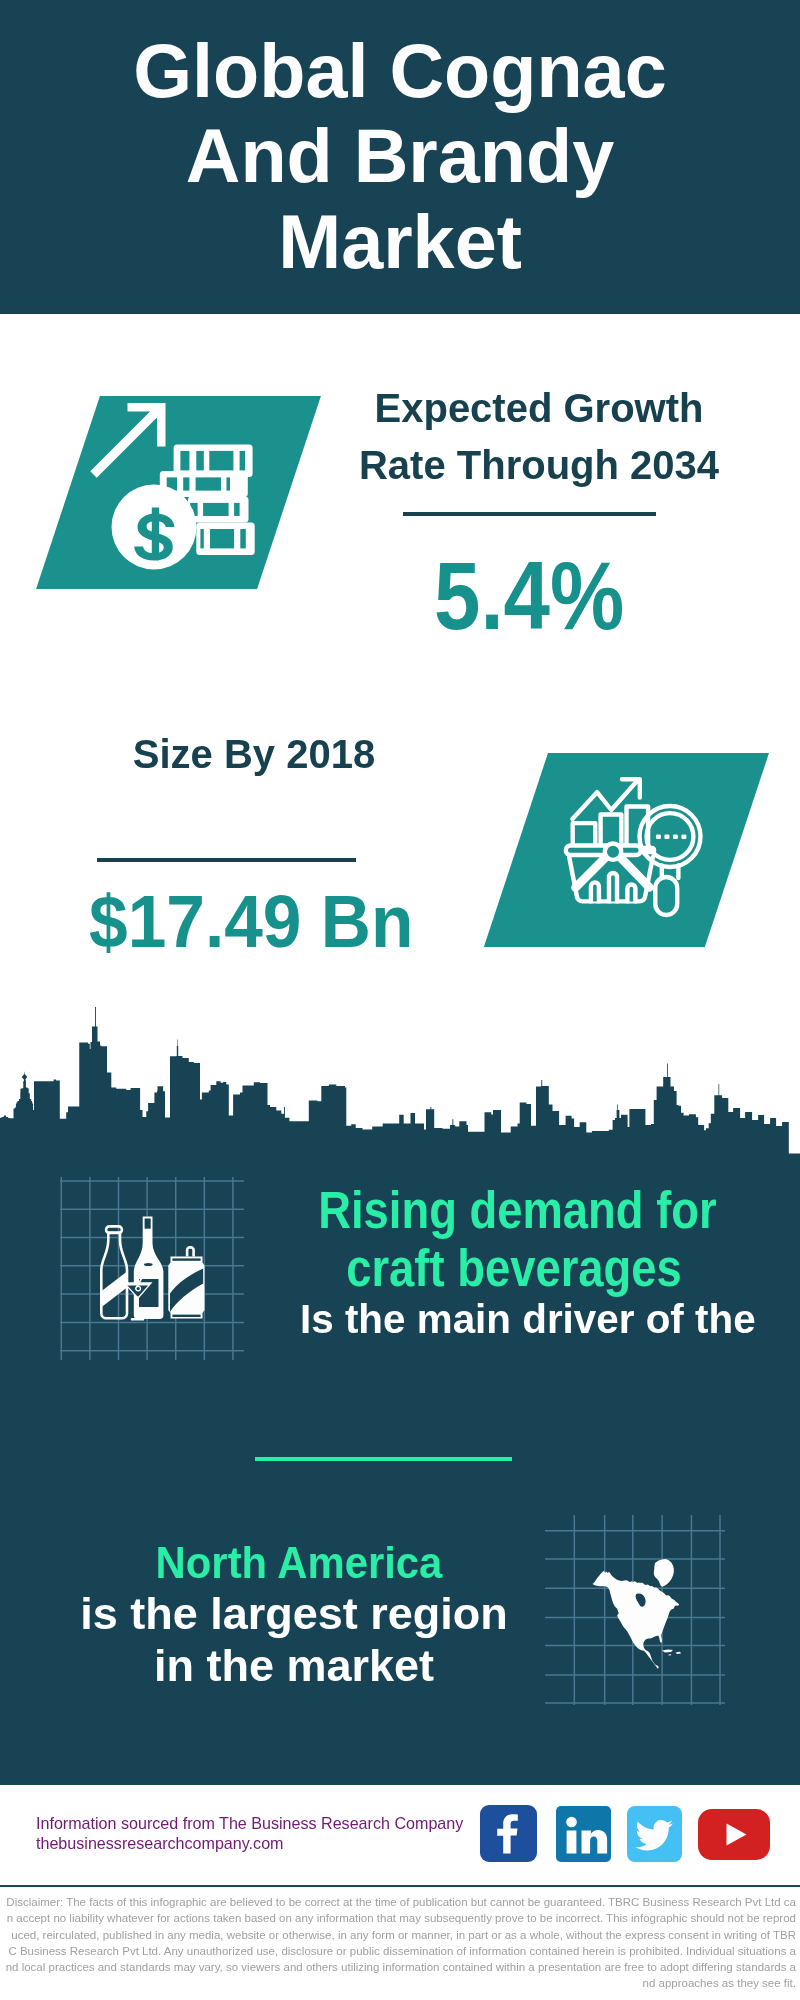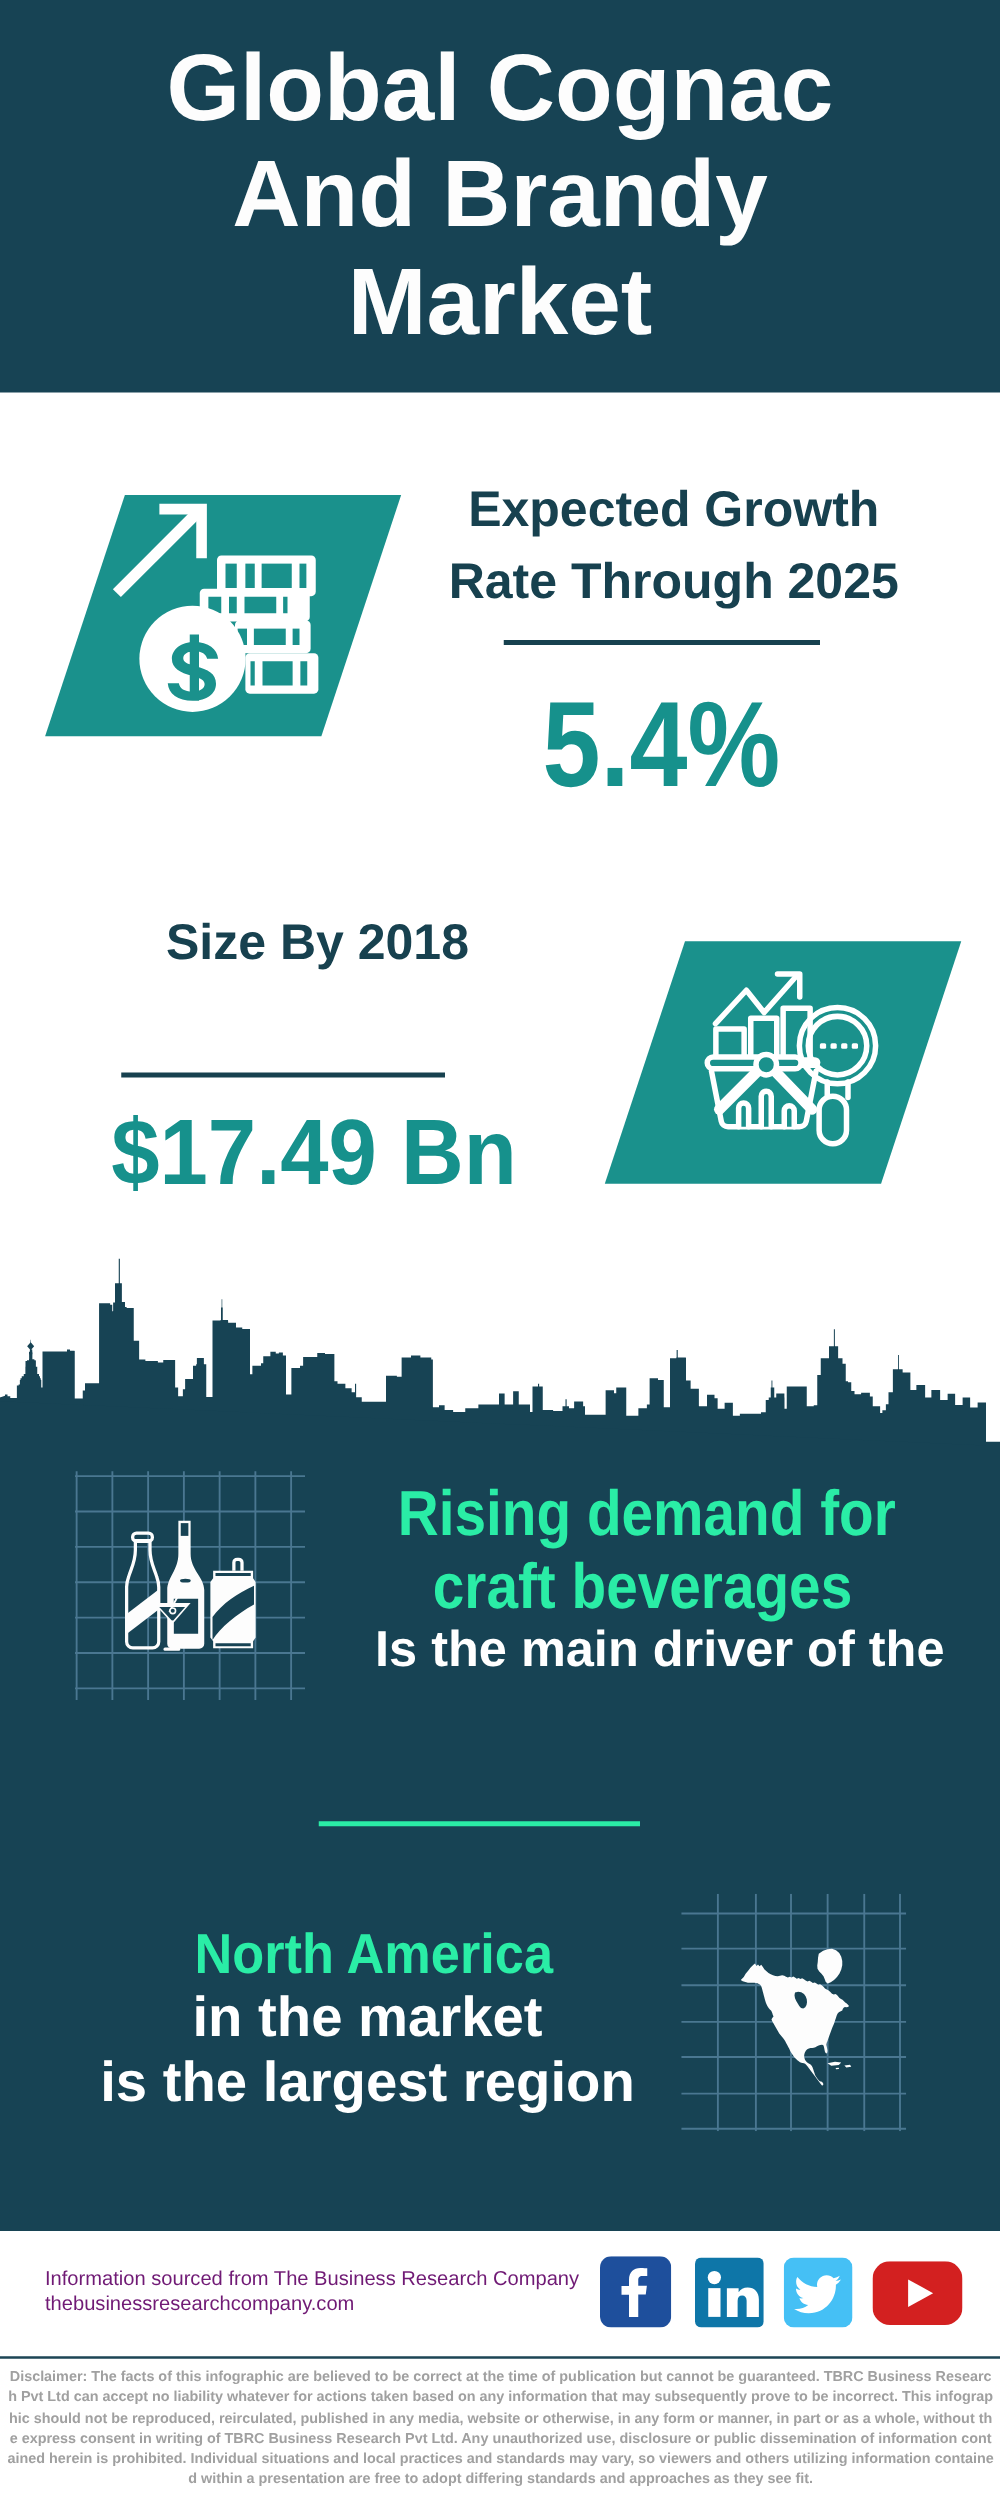--- a/index.html
+++ b/index.html
@@ -32,21 +32,21 @@
      transform-origin:50% 50%; }
   .feat-white { position:absolute; color:#ffffff; font-weight:700; text-align:center;
      transform-origin:50% 50%; }
   .grid-icon { position:absolute; }
   .mid-rule { position:absolute; height:4px; background:#2aeda6; }
 
   
   .footer { position:absolute; left:0; top:1785px; width:800px; height:105px; background:#ffffff; }
   .src-line { position:absolute; color:#701a75; font-size:16.1px; white-space:nowrap; }
   .disc { position:absolute; left:5px; top:1894px; width:791px; color:#a0a0a0;
-          font-size:11.5px; line-height:16.3px; text-align:center; word-break:break-all;font-weight:bold; }
+          font-size:11.5px; line-height:16.3px; text-align:right; word-break:break-all; }
 </style>
 </head>
 <body>
 
 <div class="page">
 
   <div class="hero">
     <div class="hero-title">Global Cognac And Brandy Market</div>
   </div>
 
@@ -70,21 +70,21 @@
       <rect x="234.1" y="502.9" width="5.5" height="13.1" fill="#1a918c"></rect>
       <rect x="196.3" y="522.5" width="58.4" height="32.4" rx="3.5" ry="3.5" fill="#fff"></rect>
       <rect x="200.4" y="529.0" width="3.4" height="19.4" fill="#1a918c"></rect>
       <rect x="210.0" y="529.0" width="24.1" height="19.4" fill="#1a918c"></rect>
       <rect x="240.3" y="529.0" width="5.5" height="19.4" fill="#1a918c"></rect>
       <circle cx="154" cy="527" r="42.5" fill="#fff"></circle>
       <path fill="#1a918c" fill-rule="nonzero" d="M151.8,507.5 v53 h7.4 v-53 z M155.5,513.5 c-10.6,0 -18,5.9 -18,13.4 c0,7.8 6.8,11.2 15.8,13.6 c7.8,2.0 10.4,3.6 10.4,6.9 c0,3.6 -4.0,5.8 -9.8,5.8 c-6.3,0 -10.2,-2.5 -10.8,-6.7 h-8.9 c0.6,8.6 8.0,14.0 20.0,14.0 c11.4,0 18.6,-5.6 18.6,-13.6 c0,-8.1 -6.3,-11.4 -16.4,-14.0 c-7.6,-2.0 -9.8,-3.5 -9.8,-6.5 c0,-3.3 3.5,-5.5 9.1,-5.5 c5.8,0 9.3,2.3 10.0,6.1 h8.8 c-0.7,-8.0 -7.6,-13.5 -19.3,-13.5 z"></path>
     </svg>
   <div class="stat-head" style="left:339px; top:380px; width:400px;">
     <div>Expected Growth</div>
-    <div>Rate Through 2025</div>
+    <div>Rate Through 2034</div>
   </div>
   <div class="stat-rule" style="left:402.7px; top:512px; width:253.6px;"></div>
   <div class="stat-val" style="left:433.9px; top:547px; font-size:97px; line-height:97px; transform:scaleX(0.86); transform-origin:0% 50%;">5.4%</div>
 
   <div class="para" style="left:515.6px; top:752.7px; width:221px; height:193.5px;"></div>
   <svg class="paraicon" viewBox="550 760 175 170" width="175" height="170" style="left:550px; top:760px; width:175px; height:170px;">
       <g fill="none" stroke="#fff" stroke-width="4.4" stroke-linecap="round" stroke-linejoin="round">
         <path d="M572.4,818.9 L597.1,792.2 L611.3,810 L637,781"></path>
         <path d="M622,779.2 L639.8,779.2 L639.8,797.6"></path>
         <path d="M572.7,851 L572.7,823.1 L595.3,823.1 L595.3,851"></path>
@@ -181,22 +181,22 @@
   </div>
   <div class="feat-white" style="left:300px; top:1295px; width:440px; font-size:40.4px; line-height:48.2px; white-space:nowrap;">
     <div>Is the main driver of the</div>
   </div>
   <div class="mid-rule" style="left:255px; top:1457px; width:257px;"></div>
 
   <div class="feat-green" style="left:79px; top:1537px; width:440px; font-size:45px; line-height:52px; transform:scaleX(0.93); white-space:nowrap;">
     <div>North America</div>
   </div>
   <div class="feat-white" style="left:74px; top:1588px; width:440px; font-size:45px; line-height:52.2px; white-space:nowrap;">
+    <div>is the largest region</div>
     <div>in the market</div>
-    <div>is the largest region</div>
   </div>
   <svg class="grid-icon" viewBox="545 1515 180 190" width="180" height="190" style="left:545px; top:1515px; width:180px; height:190px;">
       <g stroke="#4a7791" stroke-width="1.5">
         <path d="M574.3,1515 L574.3,1705"></path>
         <path d="M604.7,1515 L604.7,1705"></path>
         <path d="M632.8,1515 L632.8,1705"></path>
         <path d="M662.1,1515 L662.1,1705"></path>
         <path d="M691.4,1515 L691.4,1705"></path>
         <path d="M720.0,1515 L720.0,1705"></path>
         <path d="M545,1530.8 L725,1530.8"></path>

